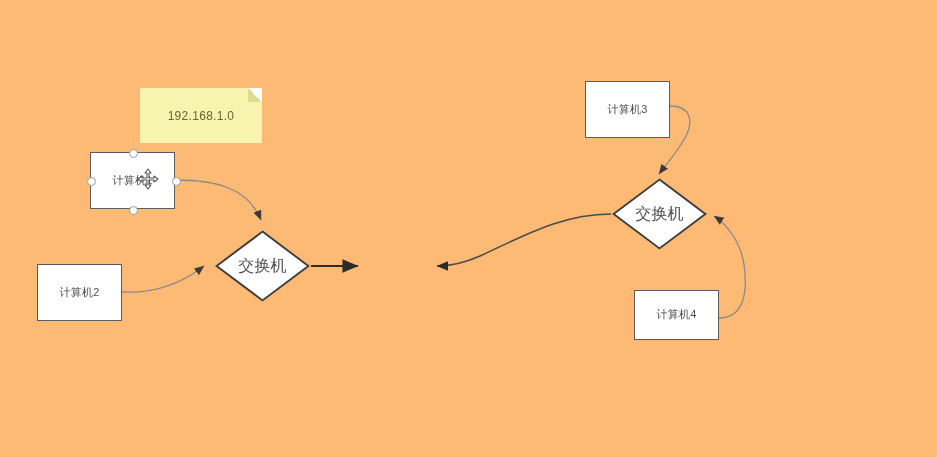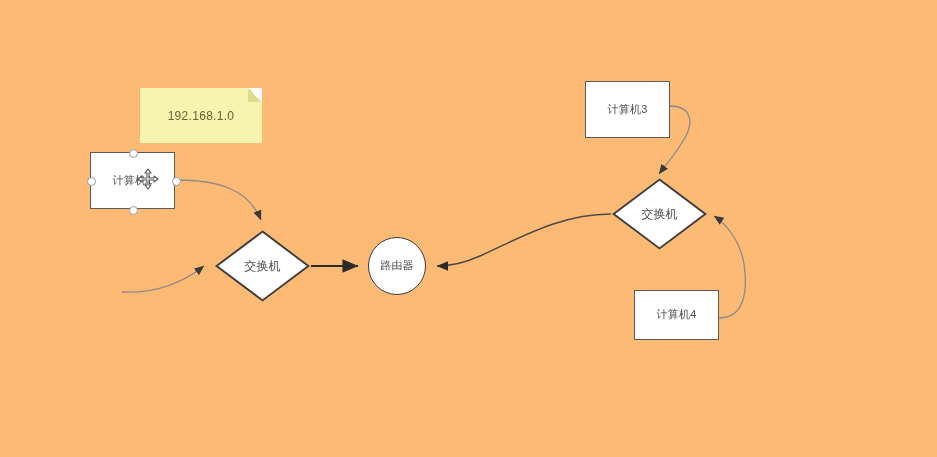--- a/index.html
+++ b/index.html
@@ -55,21 +55,21 @@
   .diamond-shape {
     position: absolute;
     left: 0;
     top: 0;
     width: 100%;
     height: 100%;
   }
   .diamond-label {
     position: relative;
     color: #4d4d4d;
-    font-size: 12px;
+    font-size: 16px;
     letter-spacing: 0.2px;
     white-space: nowrap;
     z-index: 2;
   }
   .note {
     position: absolute;
     box-sizing: border-box;
     background: #f6f4ae;
     color: #6b6335;
     font-size: 12px;
@@ -136,31 +136,31 @@
   <div class="note" style="left:140px; top:88px; width:122px; height:55px;">
     <span class="fold"></span>
     <span>192.168.1.0</span>
   </div>
 
 
   <div class="node box" style="left:90px; top:152px; width:85px; height:57px;">
     <span>计算机1</span>
   </div>
 
+  <div class="node box" style="left:37px; top:264px; width:85px; height:57px;">
+    <span>计算机2</span>
+  </div>
 
   <div class="diamond-wrap" style="left:215px; top:230px; width:95px; height:72px;">
     <svg class="diamond-shape" viewBox="0 0 95 72" xmlns="http://www.w3.org/2000/svg">
       <polygon points="47.5,1.6 93.4,36 47.5,70.4 1.6,36" fill="#ffffff" stroke="#3c3c3c" stroke-width="1.9"></polygon>
     </svg>
     <span class="diamond-label">交换机</span>
   </div>
 
-  <div class="node circle" style="left:368px; top:237px; width:58px; height:58px;">
-    <span>路由器</span>
-  </div>
 
   <div class="diamond-wrap" style="left:612px; top:178px; width:95px; height:72px;">
     <svg class="diamond-shape" viewBox="0 0 95 72" xmlns="http://www.w3.org/2000/svg">
       <polygon points="47.5,1.6 93.4,36 47.5,70.4 1.6,36" fill="#ffffff" stroke="#3c3c3c" stroke-width="1.9"></polygon>
     </svg>
     <span class="diamond-label">交换机</span>
   </div>
 
   <div class="node box" style="left:585px; top:81px; width:85px; height:57px;">
     <span>计算机3</span>

